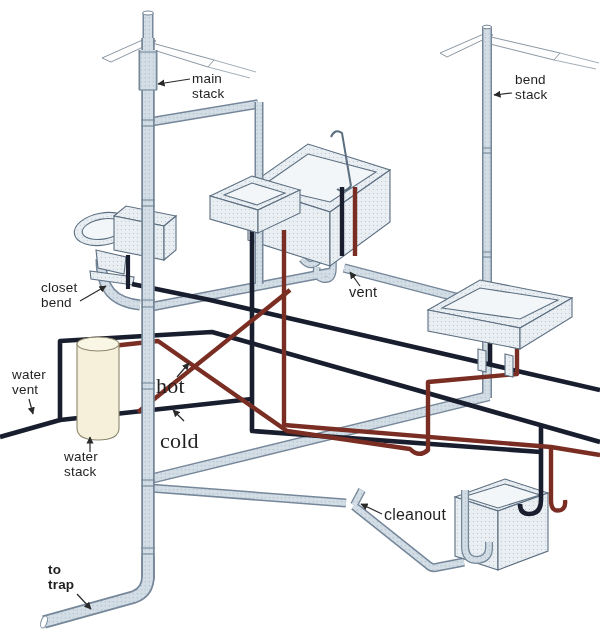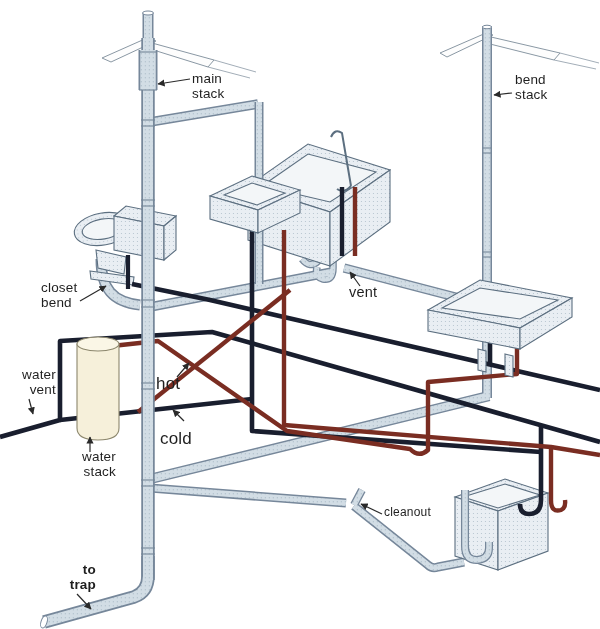--- a/index.html
+++ b/index.html
@@ -1,23 +1,23 @@
 <!DOCTYPE html>
 <html><head>
 <meta charset="utf-8">
 <style>
   html,body{margin:0;padding:0;background:#ffffff;}
   .stage{position:relative;width:600px;height:629px;background:#ffffff;overflow:hidden;
          font-family:"Liberation Sans", sans-serif;}
   .stage svg{position:absolute;left:0;top:0;}
   .lbl{position:absolute;color:#1f1f1f;font-size:13.5px;line-height:1.12;letter-spacing:0.2px;}
   .lbl div{white-space:nowrap;}
-  .lbl.center{text-align:right;}
-  .lbl.big{font-size:17px;}
-  .lbl.small{font-size:12px;}
+  .lbl.center{text-align:left;}
+  .lbl.big{font-size:22px;font-family:Liberation Serif, serif;}
+  .lbl.small{font-size:16px;}
   .lbl.mid{font-size:14.5px;}
   
   .du{fill:none;stroke:#76879a;stroke-width:10.5;stroke-linejoin:round;stroke-linecap:butt;}
   .do{fill:none;stroke:url(#pstip);stroke-width:7.5;stroke-linejoin:round;stroke-linecap:butt;}
   .coup{stroke:#76879a;stroke-width:1.1;}
   .fix{stroke:#5c6f80;stroke-width:1.1;}
   .arrowline{stroke:#2a2a2a;stroke-width:1.2;fill:none;}
 </style>
 </head>
 <body>

